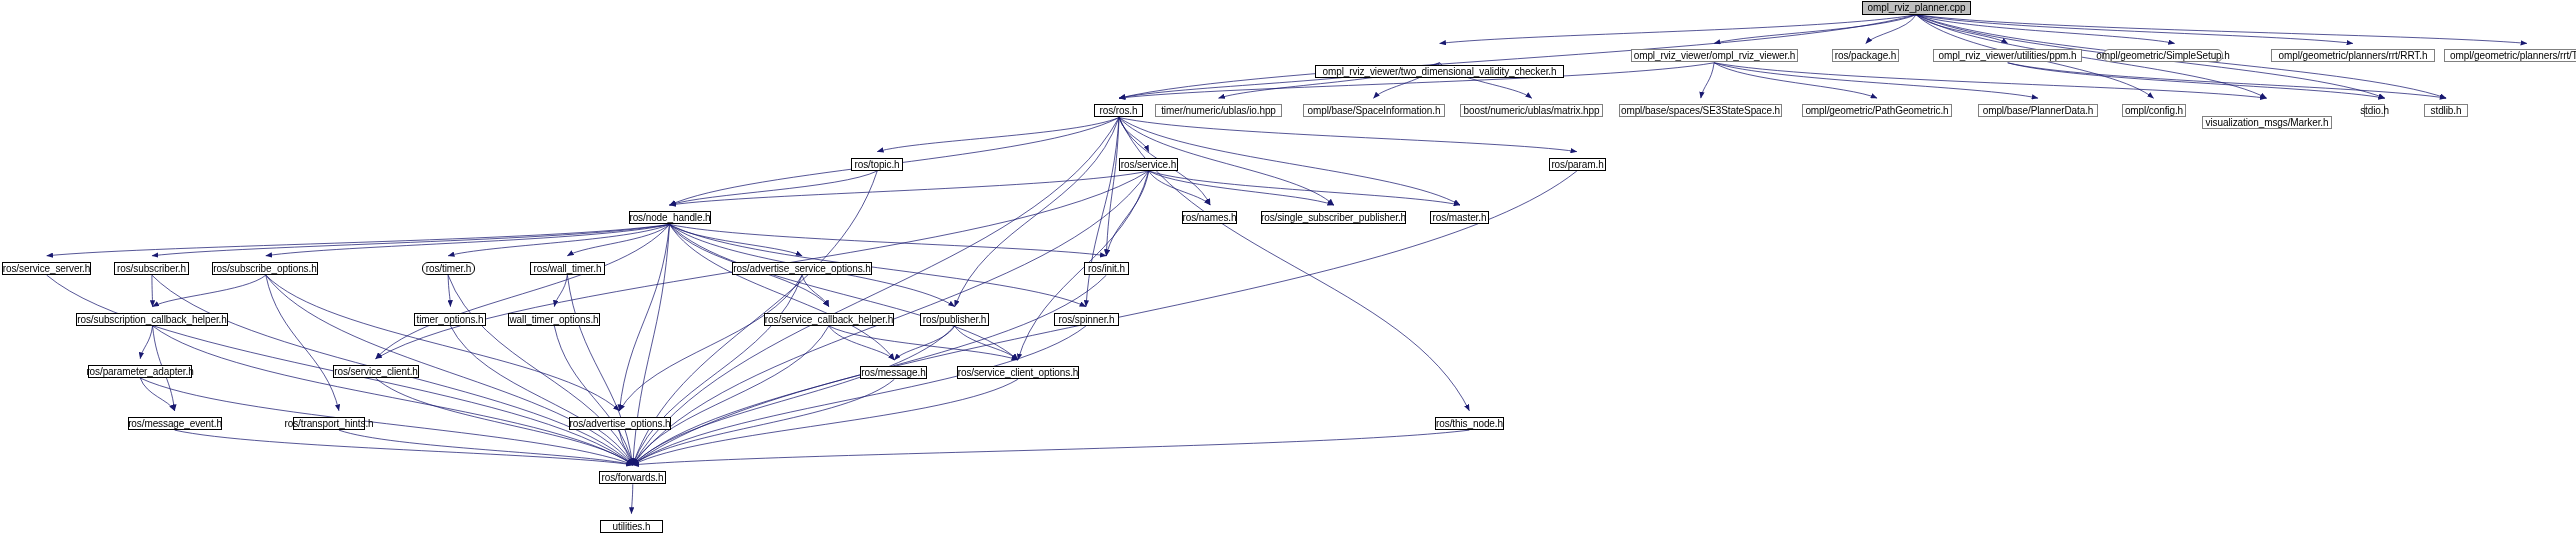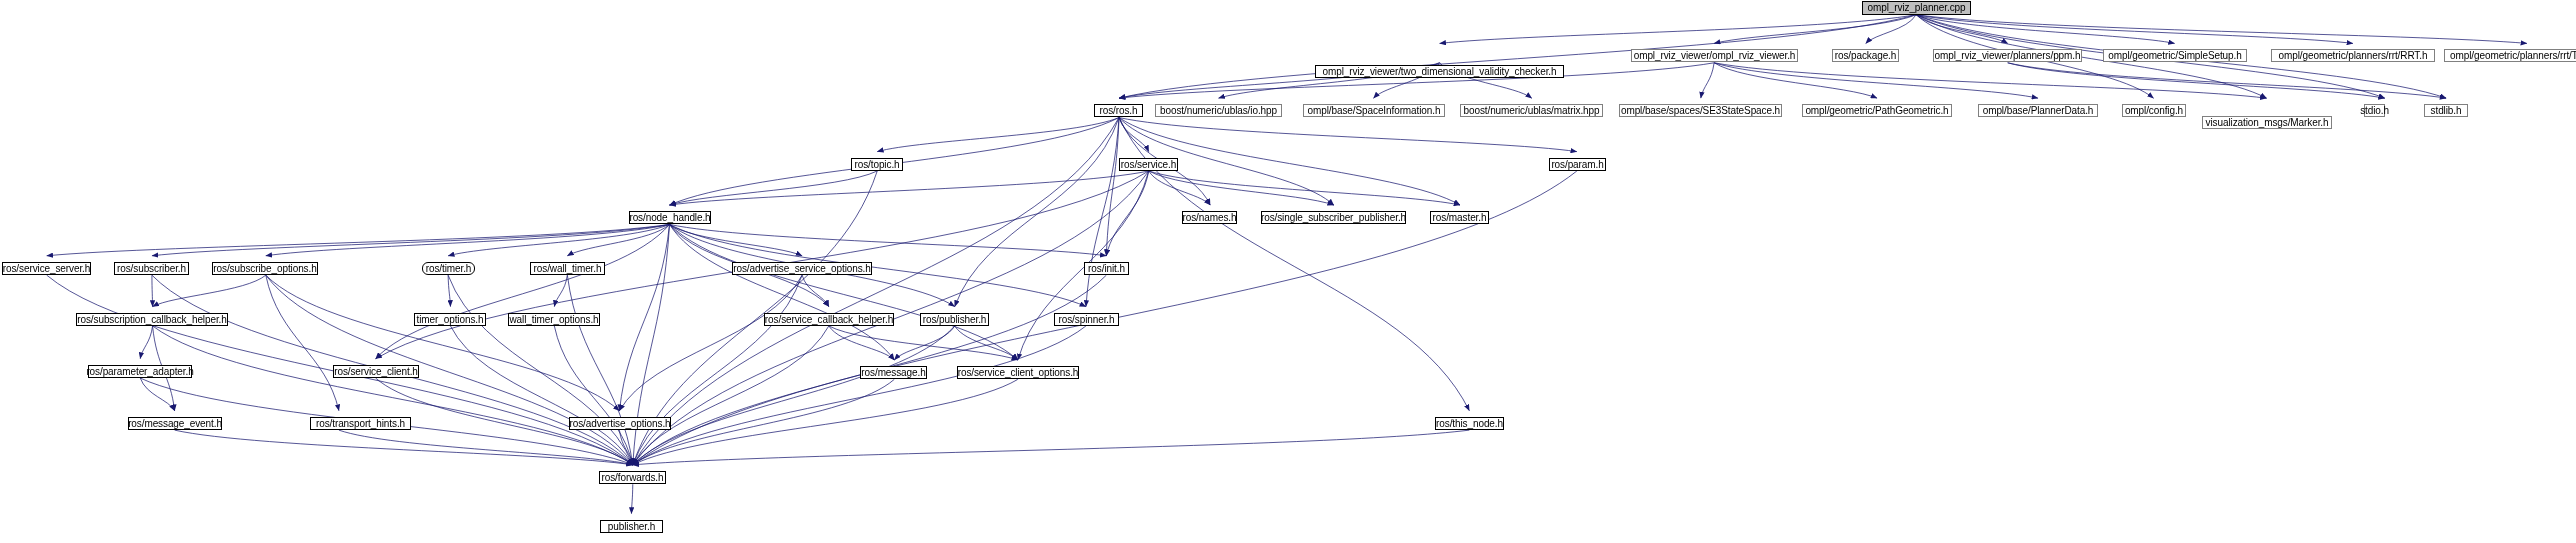--- a/index.html
+++ b/index.html
@@ -177,36 +177,36 @@
       <div class="gnode strong" style="left: 1315px; top: 65px; width: 249px;">
         <span class="lbl">ompl_rviz_viewer/two_dimensional_validity_checker.h</span>
       </div>
       <div class="gnode " style="left: 1631px; top: 49px; width: 167px;">
         <span class="lbl">ompl_rviz_viewer/ompl_rviz_viewer.h</span>
       </div>
       <div class="gnode " style="left: 1832px; top: 49px; width: 67px;">
         <span class="lbl">ros/package.h</span>
       </div>
       <div class="gnode " style="left: 1933px; top: 49px; width: 149px;">
-        <span class="lbl">ompl_rviz_viewer/planners/ppm.h</span>
-      </div>
-      <div class="gnode " style="left: 2103px; top: 49px; width: 144px;">
+        <span class="lbl">ompl_rviz_viewer/utilities/ppm.h</span>
+      </div>
+      <div class="gnode " style="left: 2103px; top: 49px; width: 120px; border-radius: 6px;">
         <span class="lbl">ompl/geometric/SimpleSetup.h</span>
       </div>
       <div class="gnode " style="left: 2271px; top: 49px; width: 164px;">
         <span class="lbl">ompl/geometric/planners/rrt/RRT.h</span>
       </div>
       <div class="gnode " style="left: 2444px; top: 49px; width: 167px;">
         <span class="lbl">ompl/geometric/planners/rrt/TRRT.h</span>
       </div>
       <div class="gnode strong" style="left: 1094px; top: 104px; width: 49px;">
         <span class="lbl">ros/ros.h</span>
       </div>
       <div class="gnode " style="left: 1155px; top: 104px; width: 127px;">
-        <span class="lbl">boost/numeric/ublas/io.hpp</span>
+        <span class="lbl">timer/numeric/ublas/io.hpp</span>
       </div>
       <div class="gnode " style="left: 1303px; top: 104px; width: 142px;">
         <span class="lbl">ompl/base/SpaceInformation.h</span>
       </div>
       <div class="gnode " style="left: 1460px; top: 104px; width: 143px;">
         <span class="lbl">boost/numeric/ublas/matrix.hpp</span>
       </div>
       <div class="gnode " style="left: 1619px; top: 104px; width: 163px;">
         <span class="lbl">ompl/base/spaces/SE3StateSpace.h</span>
       </div>
@@ -296,30 +296,30 @@
       </div>
       <div class="gnode strong" style="left: 860px; top: 366px; width: 67px;">
         <span class="lbl">ros/message.h</span>
       </div>
       <div class="gnode strong" style="left: 957px; top: 366px; width: 122px;">
         <span class="lbl">ros/service_client_options.h</span>
       </div>
       <div class="gnode strong" style="left: 128px; top: 417px; width: 94px;">
         <span class="lbl">ros/message_event.h</span>
       </div>
-      <div class="gnode strong" style="left: 310px; top: 417px; width: 101px;">
+      <div class="gnode strong" style="left: 293px; top: 417px; width: 72px;">
         <span class="lbl">ros/transport_hints.h</span>
       </div>
       <div class="gnode strong" style="left: 569px; top: 417px; width: 102px;">
         <span class="lbl">ros/advertise_options.h</span>
       </div>
       <div class="gnode strong" style="left: 1435px; top: 417px; width: 69px;">
         <span class="lbl">ros/this_node.h</span>
       </div>
       <div class="gnode strong" style="left: 599px; top: 471px; width: 67px;">
         <span class="lbl">ros/forwards.h</span>
       </div>
       <div class="gnode strong" style="left: 600px; top: 520px; width: 63px;">
-        <span class="lbl">publisher.h</span>
+        <span class="lbl">utilities.h</span>
       </div>
     </div>
 </div>
 
 
 </body></html>

